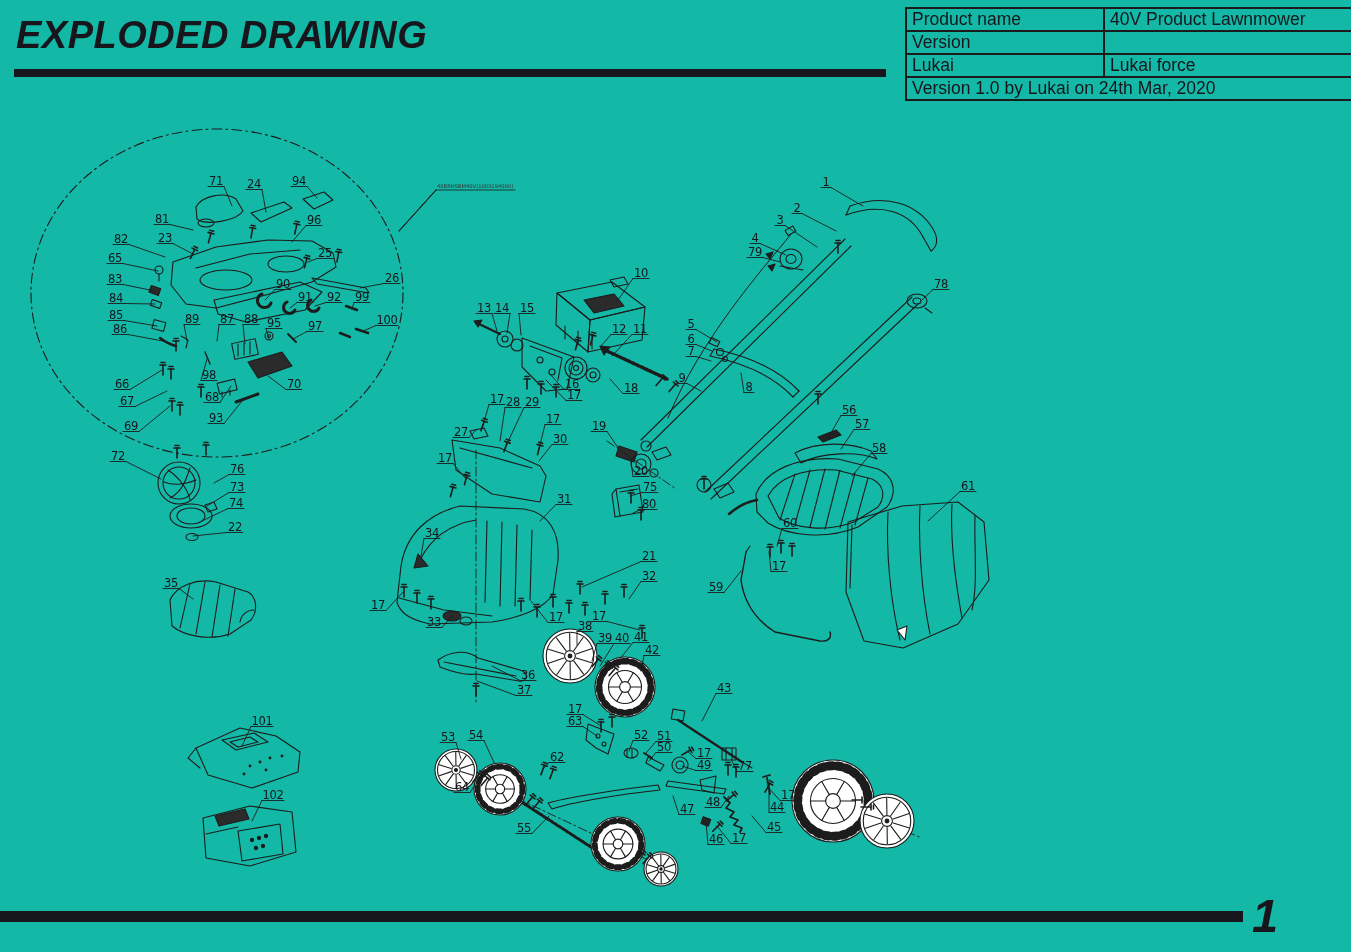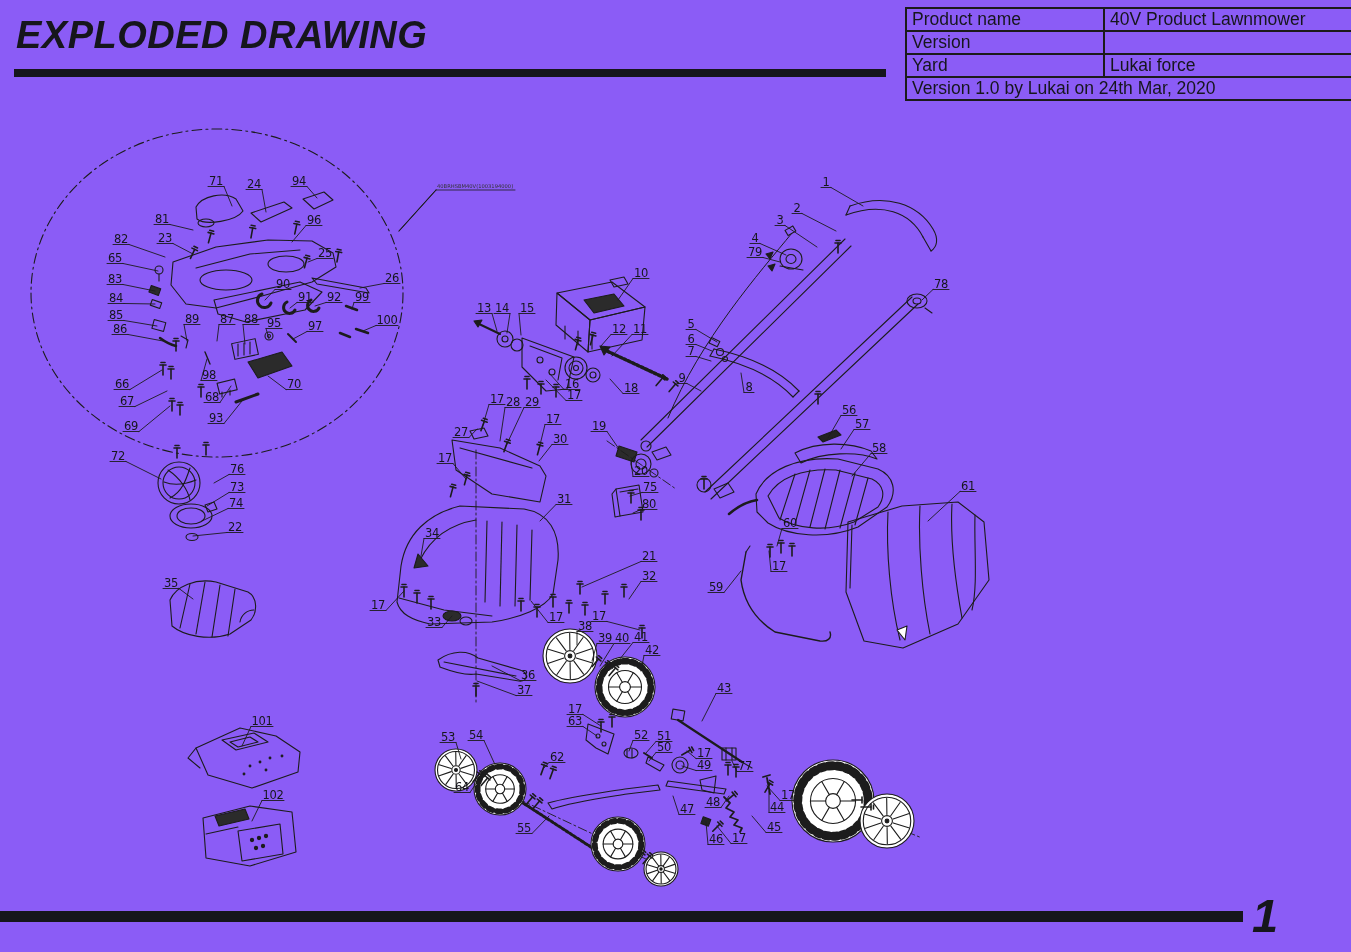--- a/index.html
+++ b/index.html
@@ -1,16 +1,16 @@
 <!DOCTYPE html>
 <html><head>
 <meta charset="utf-8">
 <style>
   html,body{margin:0;padding:0;background:#fff;}
-  .page{position:relative;width:1351px;height:952px;background:#8b5cf6;overflow:hidden;
+  .page{position:relative;width:1351px;height:952px;background:#14b8a6;overflow:hidden;
         font-family:"Liberation Sans",sans-serif;color:#16161c;}
   .title{position:absolute;left:16px;top:14px;font-size:38px;font-weight:bold;font-style:italic;
          letter-spacing:.5px;white-space:nowrap;color:#16161c;}
   .title-bar{position:absolute;left:14px;top:69px;width:872px;height:8px;background:#16161c;}
   .info-table{position:absolute;left:905px;top:7px;width:488px;border-collapse:collapse;
               table-layout:fixed;}
   .info-table td{border:2px solid #1b1b1b;height:21px;font-size:17.5px;padding:0 5px;
                  white-space:nowrap;overflow:hidden;color:#16161c;}
   .info-table td.c1{width:186px;}
   .fig{position:absolute;left:0;top:0;width:1351px;height:952px;}
@@ -30,21 +30,21 @@
     <tbody>
         <tr>
       <td class="c1">Product name</td>
       <td>40V Product Lawnmower</td>
         </tr>
     <tr>
       <td class="c1">Version</td>
       <td></td>
         </tr>
     <tr>
-      <td class="c1">Yard</td>
+      <td class="c1">Lukai</td>
       <td>Lukai force</td>
         </tr>
     <tr>
       <td colspan="2">Version 1.0 by Lukai on 24th Mar, 2020</td>
         </tr>
   </tbody>
     </table>
 
   <svg id="fig" class="fig" viewBox="0 0 1351 952" xmlns="http://www.w3.org/2000/svg">
     <g stroke="#1c1c1c" fill="none" stroke-width="1.1" stroke-linejoin="round" stroke-linecap="round">

